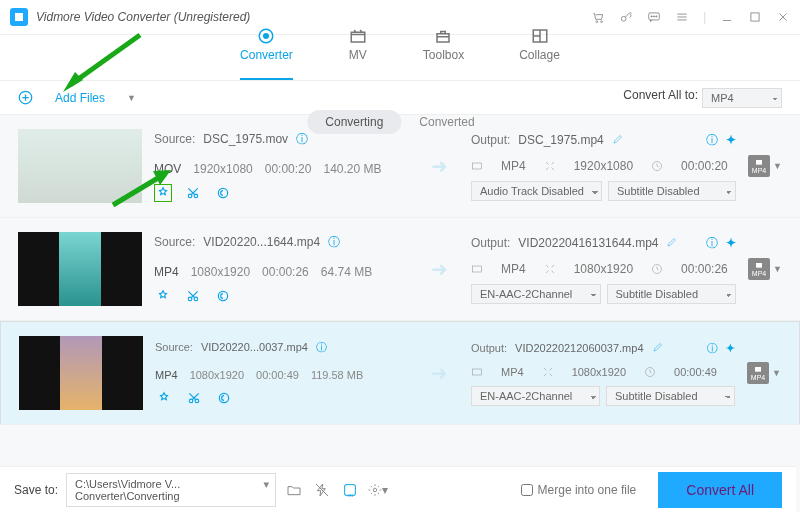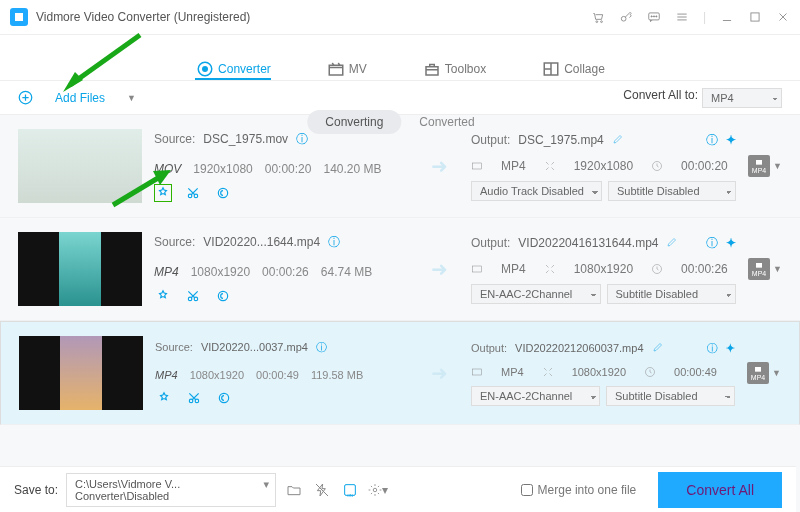--- a/index.html
+++ b/index.html
@@ -1,25 +1,25 @@
 <!DOCTYPE html>
 <html><head>
 <meta charset="utf-8">
 <style>
 * { margin:0; padding:0; box-sizing:border-box; font-family:-apple-system,Segoe UI,Arial,sans-serif; }
 body { width:800px; height:512px; background:#f7f8fa; color:#444; font-size:12px; overflow:hidden; position:relative; }
-.titlebar { height:28px; background:#fff; display:flex; align-items:center; padding:17px 10px; border-bottom:1px solid #eee; }
+.titlebar { height:28px; background:#fff; display:flex; align-items:center; padding:17px 10px; border-bottom:1px solid #eee;font-style:italic; }
 .logo { width:18px; height:18px; background:#1fa9ff; border-radius:3px; margin-right:8px; display:flex; align-items:center; justify-content:center; }
 .logo svg { width:12px; height:12px; fill:#fff; }
 .title { flex:1; font-size:12px; color:#555; }
 .wctrl { display:flex; gap:14px; color:#888; }
 .wctrl span { cursor:pointer; display:flex; align-items:center; }
 .wctrl svg { width:14px; height:14px; stroke:#888; fill:none; stroke-width:1.5; }
 .tabs { height:46px; background:#fff; display:flex; justify-content:center; gap:55px; align-items:flex-end; border-bottom:1px solid #eee; }
-.tab { display:flex; align-items:center; gap:3px; padding-bottom:0; cursor:pointer; color:#777; border-bottom:2px solid transparent; }
+.tab { display:flex; flex-direction:column; align-items:center; gap:3px; padding-bottom:16px; cursor:pointer; color:#777; border-bottom:2px solid transparent; }
 .tab.active { color:#0aa4e8; border-bottom-color:#0aa4e8; }
 .tab svg { width:20px; height:18px; }
 .toolbar { height:34px; background:#fff; display:flex; align-items:center; padding:0 18px; border-bottom:1px solid #eee; }
 .addbtn { display:flex; align-items:center; gap:22px; color:#0aa4e8; cursor:pointer; }
 .addbtn svg { width:15px; height:15px; }
 .seg { margin-left:auto; margin-right:auto; position:absolute; left:50%; transform:translateX(-50%); display:flex; background:transparent;margin-top:48px; }
 .seg span { padding:5px 18px; border-radius:14px; cursor:pointer; color:#888; }
 .seg span.on { background:#e8eaed; color:#555; }
 .convall { margin-left:auto; display:flex; gap:4px; }
 .convall select, .sel { border:1px solid #ddd; background:#f3f4f6; padding:3px 16px 3px 8px; font-size:11px; color:#666; appearance:none; background-image:linear-gradient(45deg,transparent 50%,#888 50%),linear-gradient(-45deg,transparent 50%,#888 50%); background-position:right 6px top 9px,right 3px top 9px; background-size:3px 3px; background-repeat:no-repeat; }
@@ -30,21 +30,21 @@
 .thumb .inner { width:100%; height:100%; }
 .thumb.portrait .inner{ width:42px; }
 .scene1{ background:linear-gradient(#e0ede8,#cfdad3);}
 .scene2{ background:linear-gradient(#7ad5d0,#2a928f);}
 .scene3{ background:linear-gradient(#b198b8,#e6b36a);}
 .col { flex:1; }
 .row1 { display:flex; align-items:center; gap:8px; color:#666; }
 .row1 .lbl { color:#777; }
 .iicon { color:#0aa4e8; cursor:pointer; }
 .meta { color:#888; margin-top:14px; display:flex; gap:12px; }
-.meta span:first-child{ color:#555;font-style:italic; }
+.meta span:first-child{ color:#555; }
 .tools { margin-top:8px; display:flex; gap:12px; }
 .tools span { width:18px; height:18px; display:flex; align-items:center; justify-content:center; cursor:pointer; color:#0aa4e8; }
 .tools span.hl { border:1px solid #2db300; }
 .arrow { width:28px; align-self:center; color:#cfe9f5; font-size:20px; }
 .out { flex:1; }
 .out .row1 .ed svg{ width:12px;height:12px;stroke:#0aa4e8;fill:none;}
 .pills { display:flex; gap:18px; color:#777; margin-top:10px; align-items:center;}
 .pills svg{ width:12px;height:12px; stroke:#888; fill:none;}
 .selrow { display:flex; gap:6px; margin-top:8px; }
 .selrow .sel { flex:1; }
@@ -409,21 +409,21 @@
           <span>MP4</span>
         </div>
         <span class="drop">▼</span>
       </div>
   </div>
 
 </div>
 
 <div class="footer">
   <span>Save to:</span>
-  <div class="path">C:\Users\Vidmore V... Converter\Disabled</div>
+  <div class="path">C:\Users\Vidmore V... Converter\Converting</div>
   <span class="ficon">
       <svg viewBox="0 0 24 24" fill="none" stroke="currentColor" stroke-width="1.5">
         <path d="M3 7h6l2 2h10v10H3z"></path>
       </svg>
     </span>
   <span class="ficon">
       <svg viewBox="0 0 24 24" fill="none" stroke="currentColor" stroke-width="1.5">
         <path d="M13 3L5 13h5l-1 8 8-11h-5z"></path>
         <path d="M3 3l18 18"></path>
       </svg>

